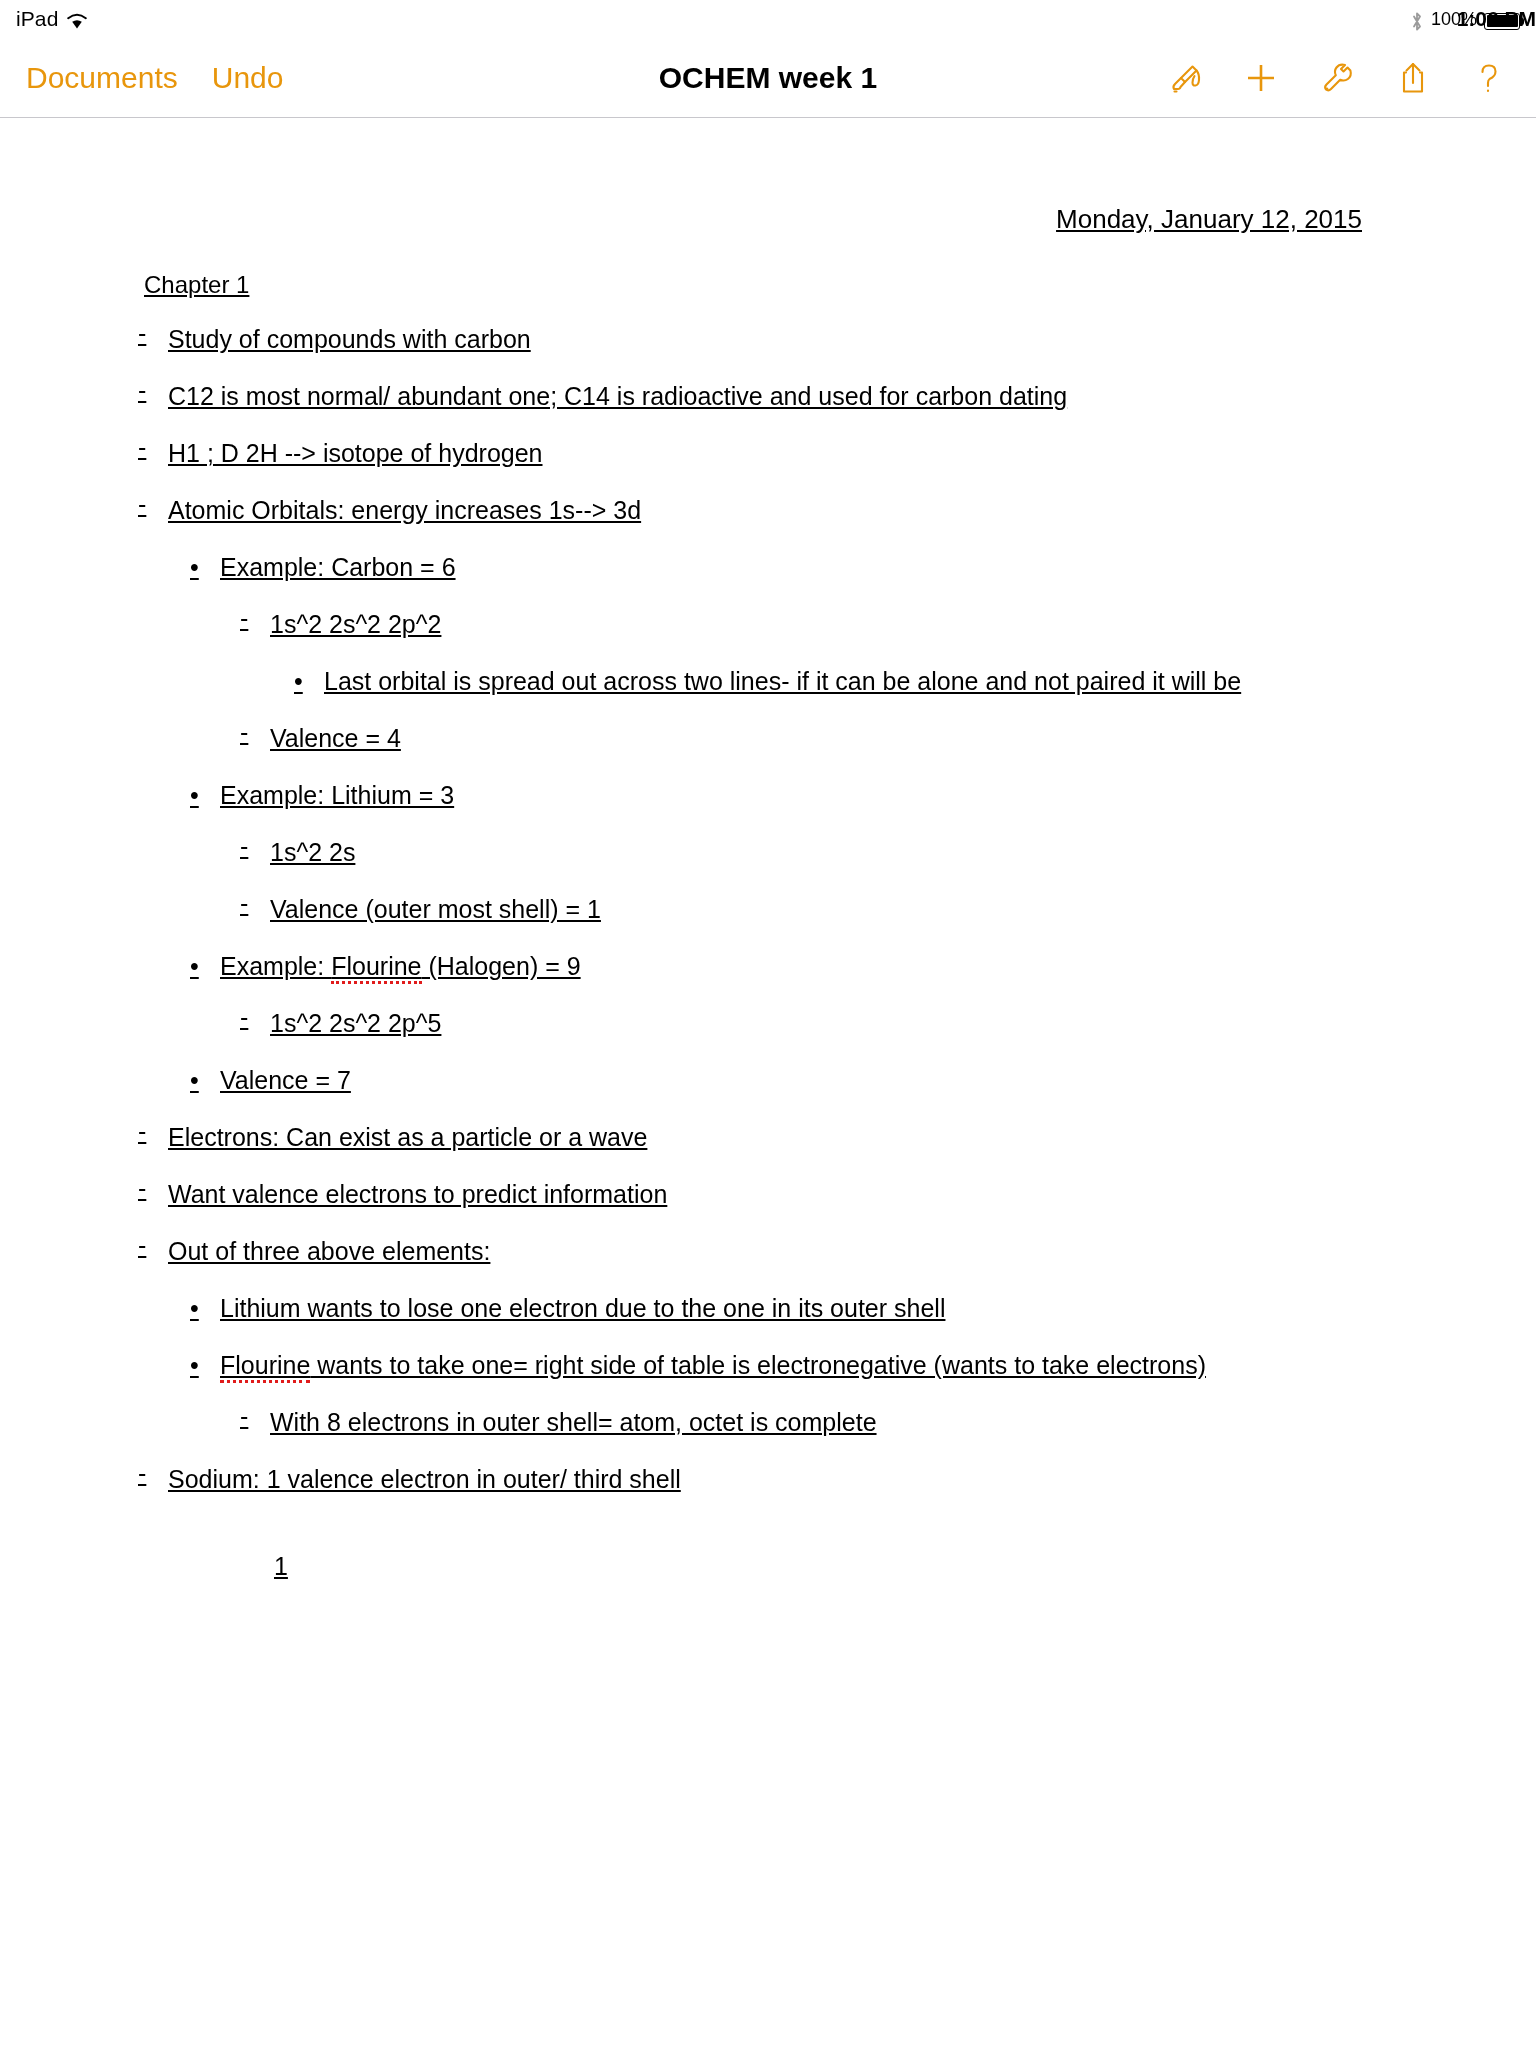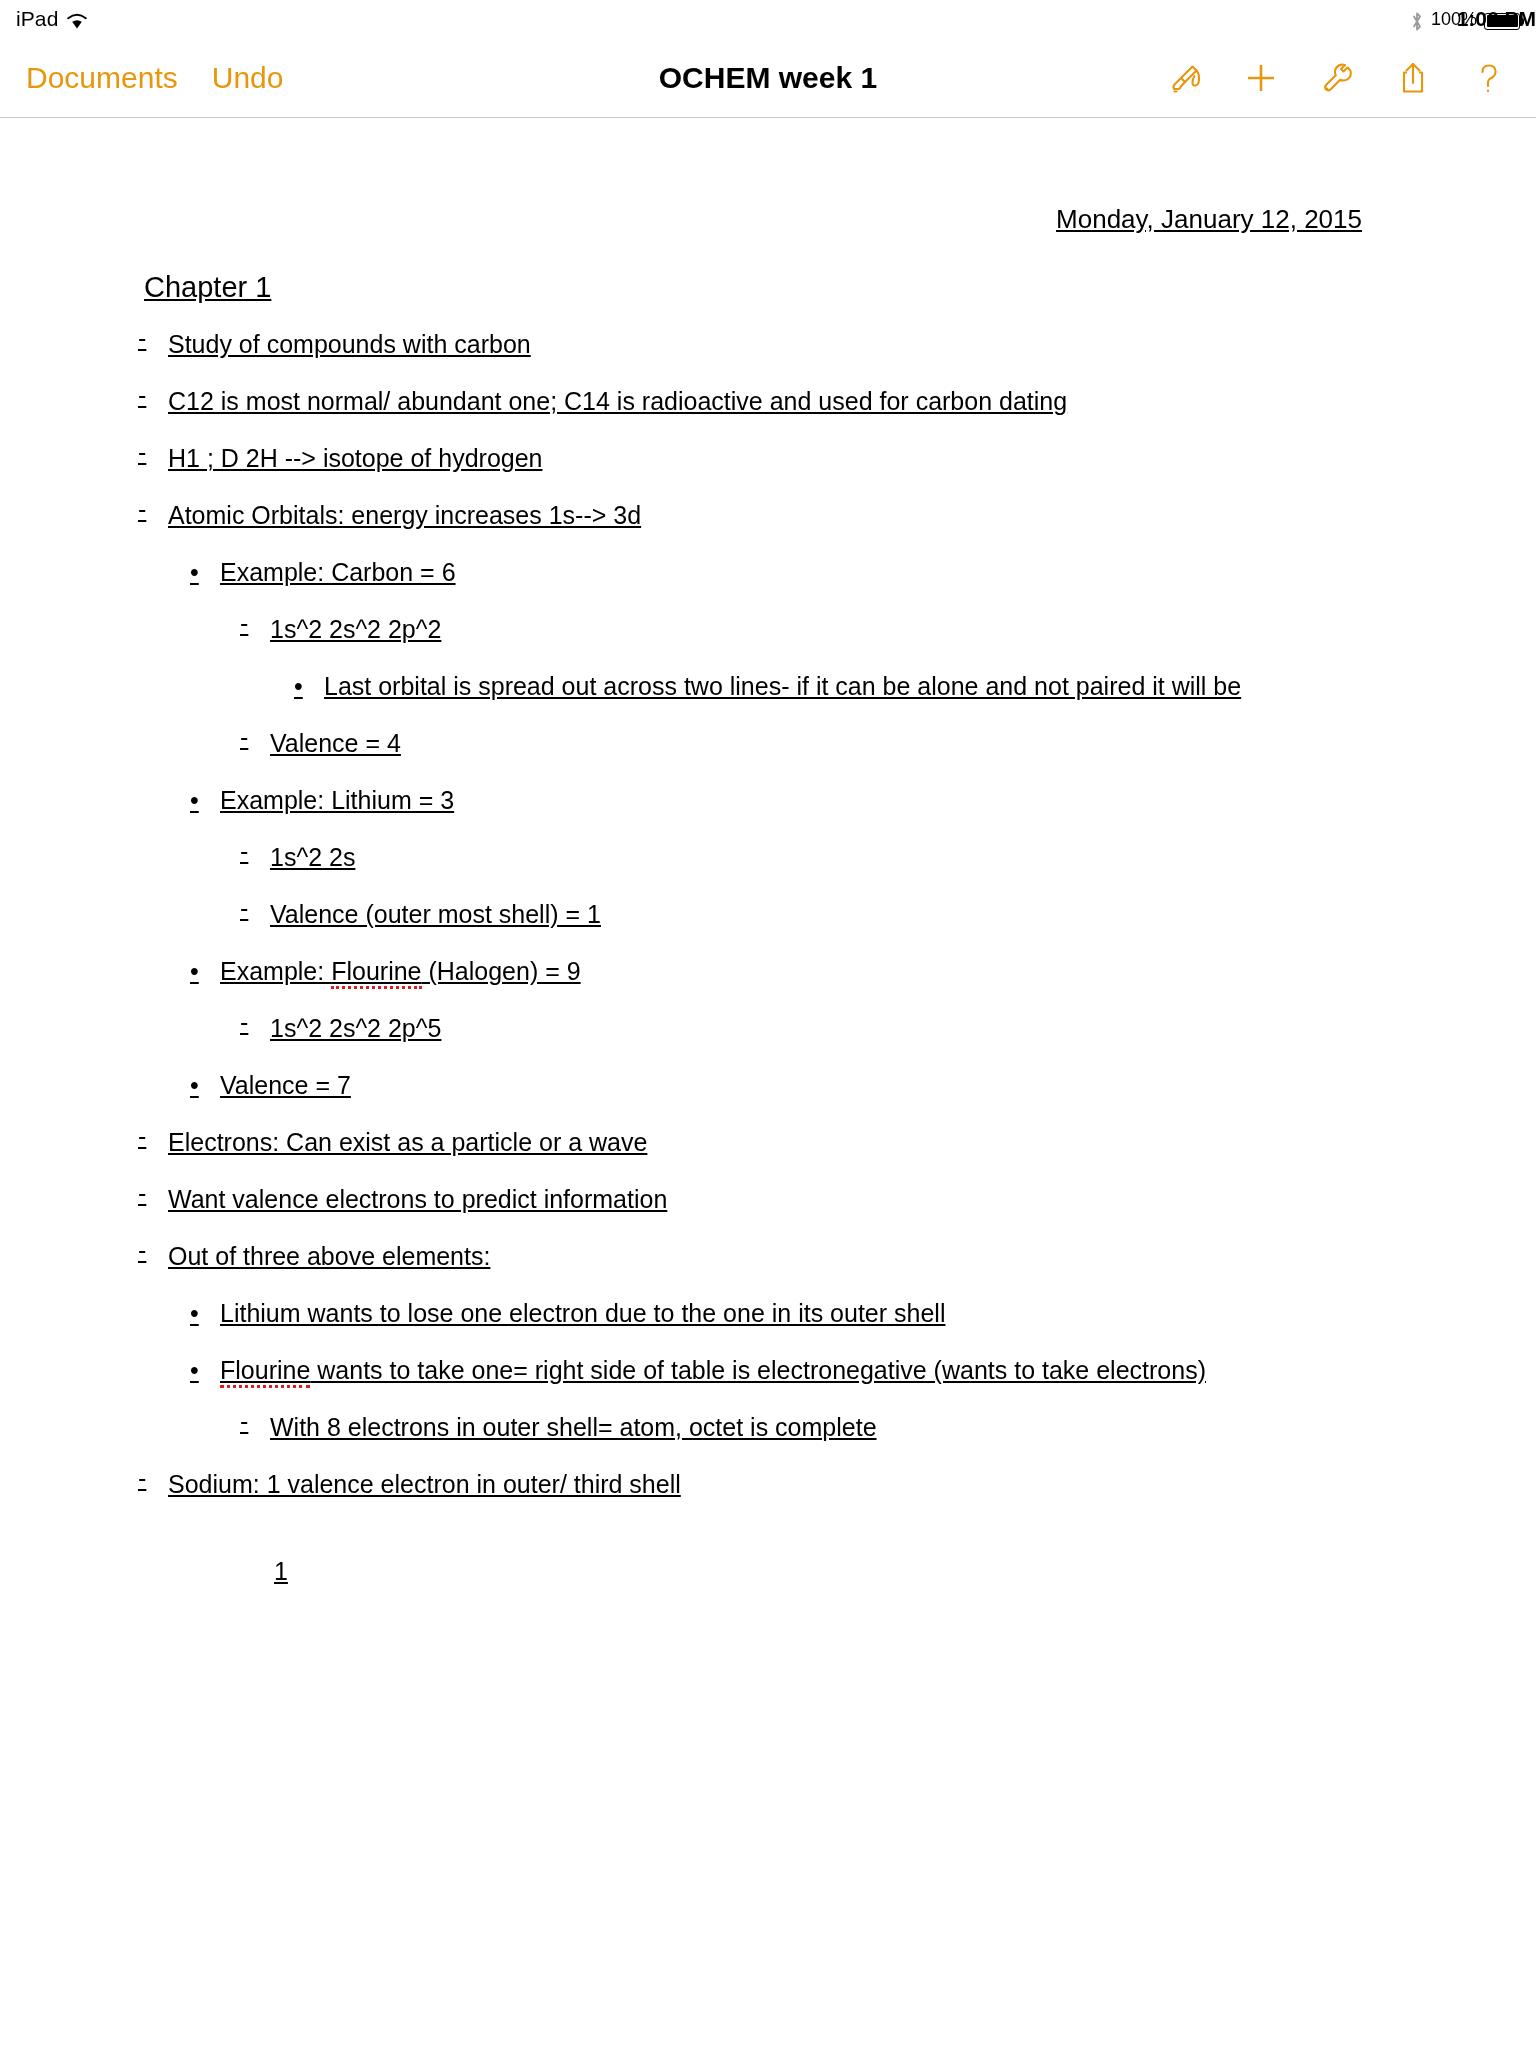--- a/index.html
+++ b/index.html
@@ -149,21 +149,21 @@
   }
   .doc-para {
     font-size: 25px;
     line-height: 1.33;
     color: #000;
     margin-top: 26px;
     margin-left: 14px;
     max-width: 1180px;
   }
   .doc-section {
-    font-size: 29px;
+    font-size: 24px;
     color: #000;
     margin-top: 36px;
     margin-left: 14px;
   }
 
   
   .outline { margin-top: 6px; }
   .li {
     display: flex;
     align-items: flex-start;

